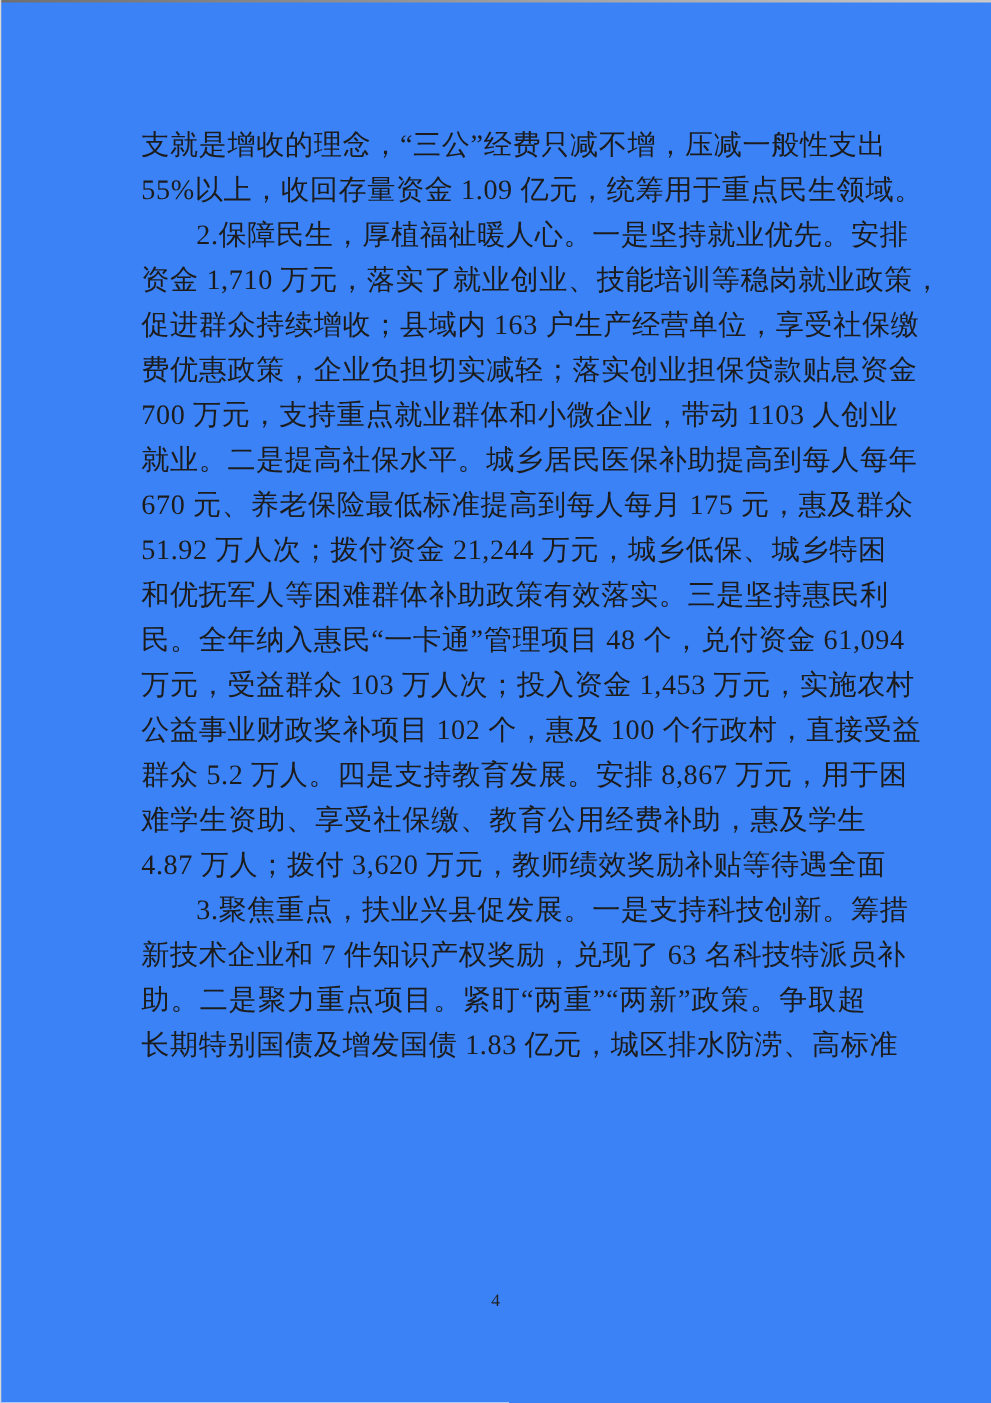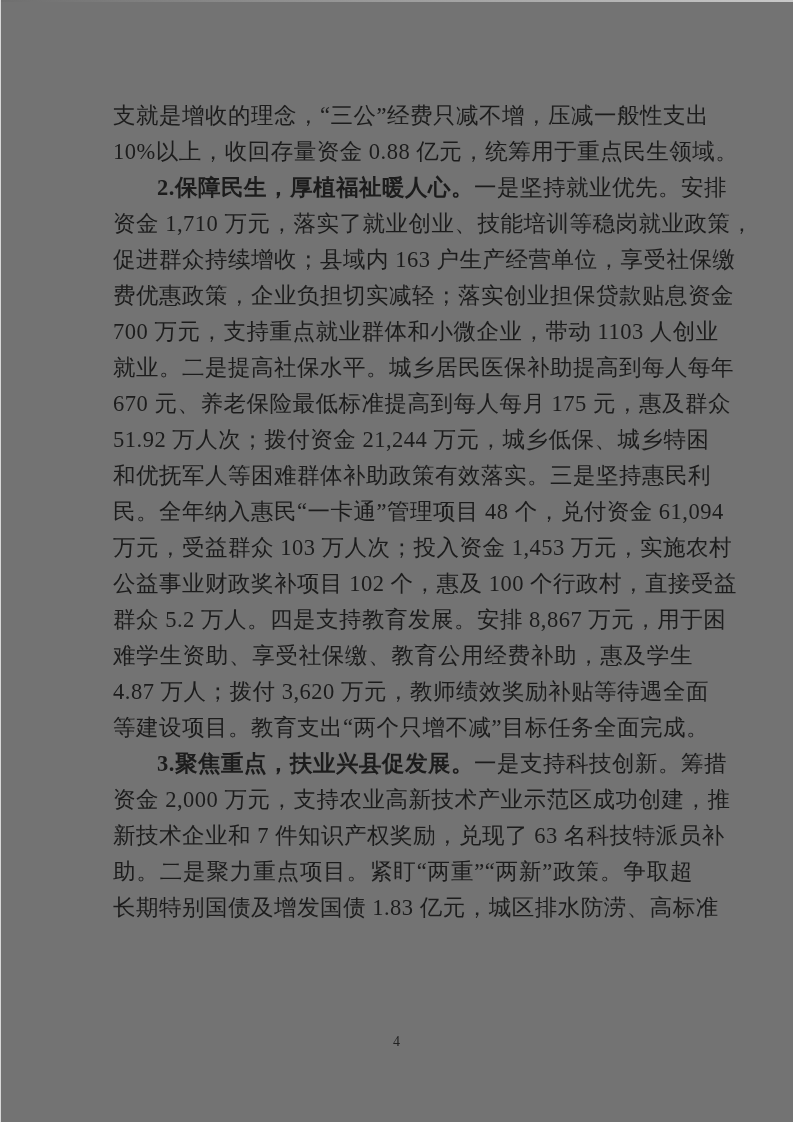--- a/index.html
+++ b/index.html
@@ -4,21 +4,21 @@
 <style>
   html, body {
     margin: 0;
     padding: 0;
     background: #ffffff;
   }
   .page {
     position: relative;
     width: 793px;
     height: 1122px;
-    background: #737373;
+    background: #3b82f6;
     overflow: hidden;
     font-family: "Liberation Serif", "DejaVu Serif", serif;
     color: #1c1c1c;
   }
   .edge-top {
     position: absolute;
     top: 0; left: 0;
     width: 100%; height: 2px;
     background: linear-gradient(to right, #6f6f6f, #c9c9c9);
   }
@@ -41,59 +41,57 @@
     white-space: nowrap;
     text-align: justify;
     text-align-last: justify;
     letter-spacing: 0.5px;
     color: #1c1c1c;
   }
   .text-line.indent {
     padding-left: 44px;
   }
   .text-line .run-bold {
-    font-weight: 700;
+    font-weight: 400;
   }
   .page-number {
     position: absolute;
     left: 0;
     top: 1034px;
     width: 100%;
     text-align: center;
     font-size: 14px;
     color: #222222;
   }
 </style>
 </head>
 <body>
 
 <div class="page">
   <div class="edge-top"></div>
   <div class="edge-left"></div>
 
   <div class="text-block" id="text-block">
       <div class="text-line"><span class="run-normal">支就是增收的理念，“三公”经费只减不增，压减一般性支出</span></div>
-      <div class="text-line"><span class="run-normal">10%以上，收回存量资金 0.88 亿元，统筹用于重点民生领域。</span></div>
+      <div class="text-line"><span class="run-normal">55%以上，收回存量资金 1.09 亿元，统筹用于重点民生领域。</span></div>
       <div class="text-line indent"><span class="run-bold">2.保障民生，厚植福祉暖人心。</span><span class="run-normal">一是坚持就业优先。安排</span></div>
       <div class="text-line"><span class="run-normal">资金 1,710 万元，落实了就业创业、技能培训等稳岗就业政策，</span></div>
       <div class="text-line"><span class="run-normal">促进群众持续增收；县域内 163 户生产经营单位，享受社保缴</span></div>
       <div class="text-line"><span class="run-normal">费优惠政策，企业负担切实减轻；落实创业担保贷款贴息资金</span></div>
       <div class="text-line"><span class="run-normal">700 万元，支持重点就业群体和小微企业，带动 1103 人创业</span></div>
       <div class="text-line"><span class="run-normal">就业。二是提高社保水平。城乡居民医保补助提高到每人每年</span></div>
       <div class="text-line"><span class="run-normal">670 元、养老保险最低标准提高到每人每月 175 元，惠及群众</span></div>
       <div class="text-line"><span class="run-normal">51.92 万人次；拨付资金 21,244 万元，城乡低保、城乡特困</span></div>
       <div class="text-line"><span class="run-normal">和优抚军人等困难群体补助政策有效落实。三是坚持惠民利</span></div>
       <div class="text-line"><span class="run-normal">民。全年纳入惠民“一卡通”管理项目 48 个，兑付资金 61,094</span></div>
       <div class="text-line"><span class="run-normal">万元，受益群众 103 万人次；投入资金 1,453 万元，实施农村</span></div>
       <div class="text-line"><span class="run-normal">公益事业财政奖补项目 102 个，惠及 100 个行政村，直接受益</span></div>
       <div class="text-line"><span class="run-normal">群众 5.2 万人。四是支持教育发展。安排 8,867 万元，用于困</span></div>
       <div class="text-line"><span class="run-normal">难学生资助、享受社保缴、教育公用经费补助，惠及学生</span></div>
       <div class="text-line"><span class="run-normal">4.87 万人；拨付 3,620 万元，教师绩效奖励补贴等待遇全面</span></div>
-      <div class="text-line"><span class="run-normal">等建设项目。教育支出“两个只增不减”目标任务全面完成。</span></div>
       <div class="text-line indent"><span class="run-bold">3.聚焦重点，扶业兴县促发展。</span><span class="run-normal">一是支持科技创新。筹措</span></div>
-      <div class="text-line"><span class="run-normal">资金 2,000 万元，支持农业高新技术产业示范区成功创建，推</span></div>
       <div class="text-line"><span class="run-normal">新技术企业和 7 件知识产权奖励，兑现了 63 名科技特派员补</span></div>
       <div class="text-line"><span class="run-normal">助。二是聚力重点项目。紧盯“两重”“两新”政策。争取超</span></div>
       <div class="text-line"><span class="run-normal">长期特别国债及增发国债 1.83 亿元，城区排水防涝、高标准</span></div>
     </div>
 
   <div class="page-number">4</div>
 </div>
 
 </body></html>

